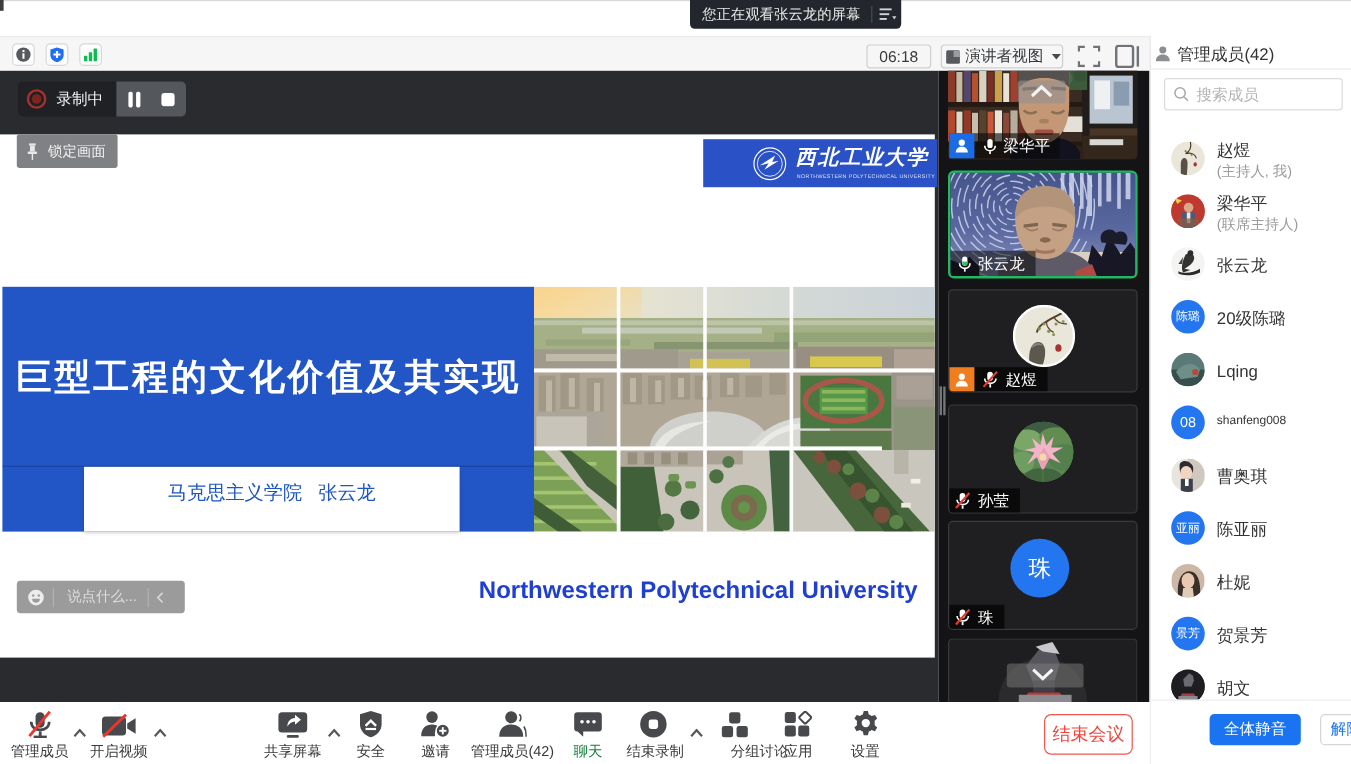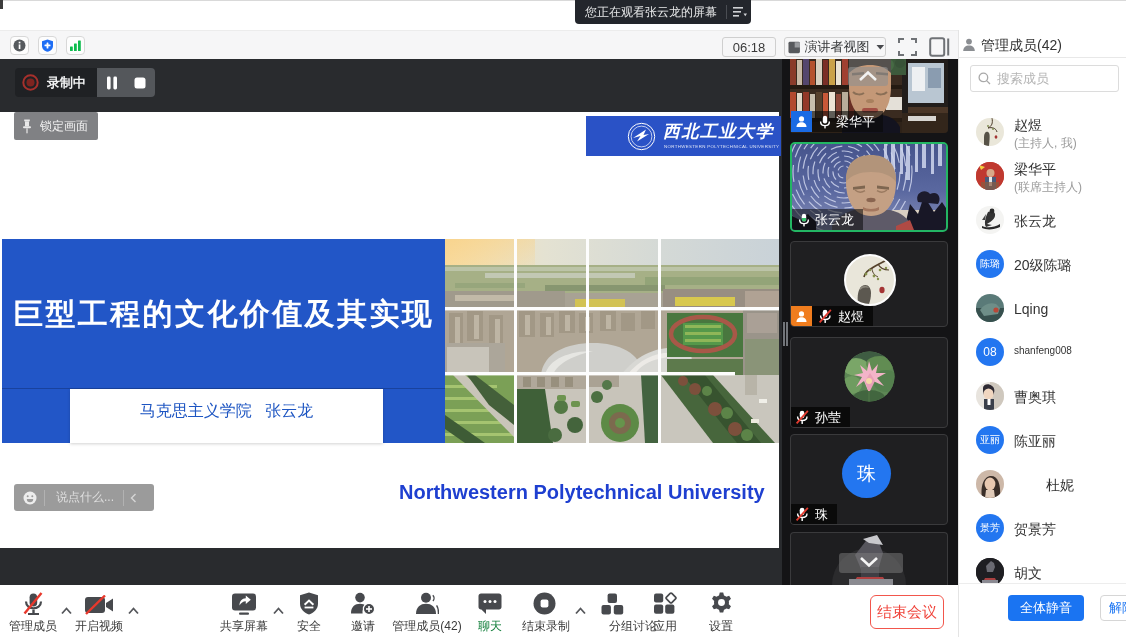--- a/index.html
+++ b/index.html
@@ -72,21 +72,21 @@
 
   <svg class="abs" style="left:929px;top:37px;" width="21" height="20" viewBox="0 0 21 20">
     <rect x="1.2" y="1.2" width="14" height="17.5" rx="2" fill="none" stroke="#6f7276" stroke-width="2"></rect>
     <rect x="18.2" y="1.5" width="2" height="17" fill="#6f7276"></rect>
   </svg>
 
   <div class="abs" style="left:0;top:59px;width:782px;height:526px;background:#292b2e;"></div>
 
   <div class="abs" style="left:0;top:112px;width:779px;height:436px;background:#ffffff;"></div>
 
-  <div class="abs" style="left:15px;top:68px;width:82px;height:29px;background:#1f2124;border-radius:4px 0 0 4px;display:flex;align-items:center;font-weight:bold;">
+  <div class="abs" style="left:15px;top:68px;width:82px;height:29px;background:#1f2124;border-radius:4px 0 0 4px;display:flex;align-items:center;">
     <svg width="17" height="17" viewBox="0 0 17 17" style="margin-left:7px;">
         <circle cx="8.5" cy="8.5" r="7.2" fill="none" stroke="#a6302c" stroke-width="2"></circle>
         <circle cx="8.5" cy="8.5" r="4" fill="#7e2420"></circle>
       </svg>
     <span style="color:#f0f1f2;font-size:13px;margin-left:8px;">录制中</span>
   </div>
   <div class="abs" style="left:97px;top:68px;width:58px;height:29px;background:#54575b;border-radius:0 4px 4px 0;display:flex;align-items:center;">
     <svg width="12" height="14" viewBox="0 0 12 14" style="margin-left:9px;">
         <rect x="1" y="0.5" width="3.6" height="13" rx="1.4" fill="#fff"></rect>
         <rect x="7.4" y="0.5" width="3.6" height="13" rx="1.4" fill="#fff"></rect>
@@ -615,21 +615,21 @@
   <div class="abs" style="left:1014px;top:433px;color:#333;font-size:14px;">陈亚丽</div>
 
   <div class="abs" style="left:976px;top:470px;width:28px;height:28px;border-radius:50%;overflow:hidden;">
     <svg width="28" height="28" viewBox="0 0 28 28">
         <rect width="28" height="28" fill="#cdb8a8"></rect>
         <path d="M6 28 C4 16 8 6 15 6 C22 6 25 14 24 28 Z" fill="#3a2e28"></path>
         <ellipse cx="14" cy="14" rx="5.4" ry="6.4" fill="#e8c8b0"></ellipse>
         <path d="M10 20 L18 20 L19 28 L9 28 Z" fill="#e0cab8"></path>
       </svg>
   </div>
-  <div class="abs" style="left:1046px;top:477px;color:#333;font-size:14px;">杜妮</div>
+  <div class="abs" style="left:1014px;top:477px;color:#333;font-size:14px;">杜妮</div>
 
   <div class="abs" style="left:976px;top:514px;width:28px;height:28px;border-radius:50%;background:#2376f0;color:#fff;font-size:10px;display:flex;align-items:center;justify-content:center;">景芳</div>
   <div class="abs" style="left:1014px;top:521px;color:#333;font-size:14px;">贺景芳</div>
 
   <div class="abs" style="left:976px;top:558px;width:28px;height:28px;border-radius:50%;overflow:hidden;background:#1c1c1e;">
     <svg width="28" height="28" viewBox="0 0 28 28">
         <rect width="28" height="28" fill="#1e1e22"></rect>
         <path d="M10 8 L15 3 L18 5 L19 9 L17 14 L11 14 Z" fill="#6a6a72"></path>
         <path d="M9 20 L19 20 L21 24 L7 24 Z" fill="#a84040"></path>
         <rect x="6" y="22" width="16" height="3" fill="#8a8a92"></rect>

